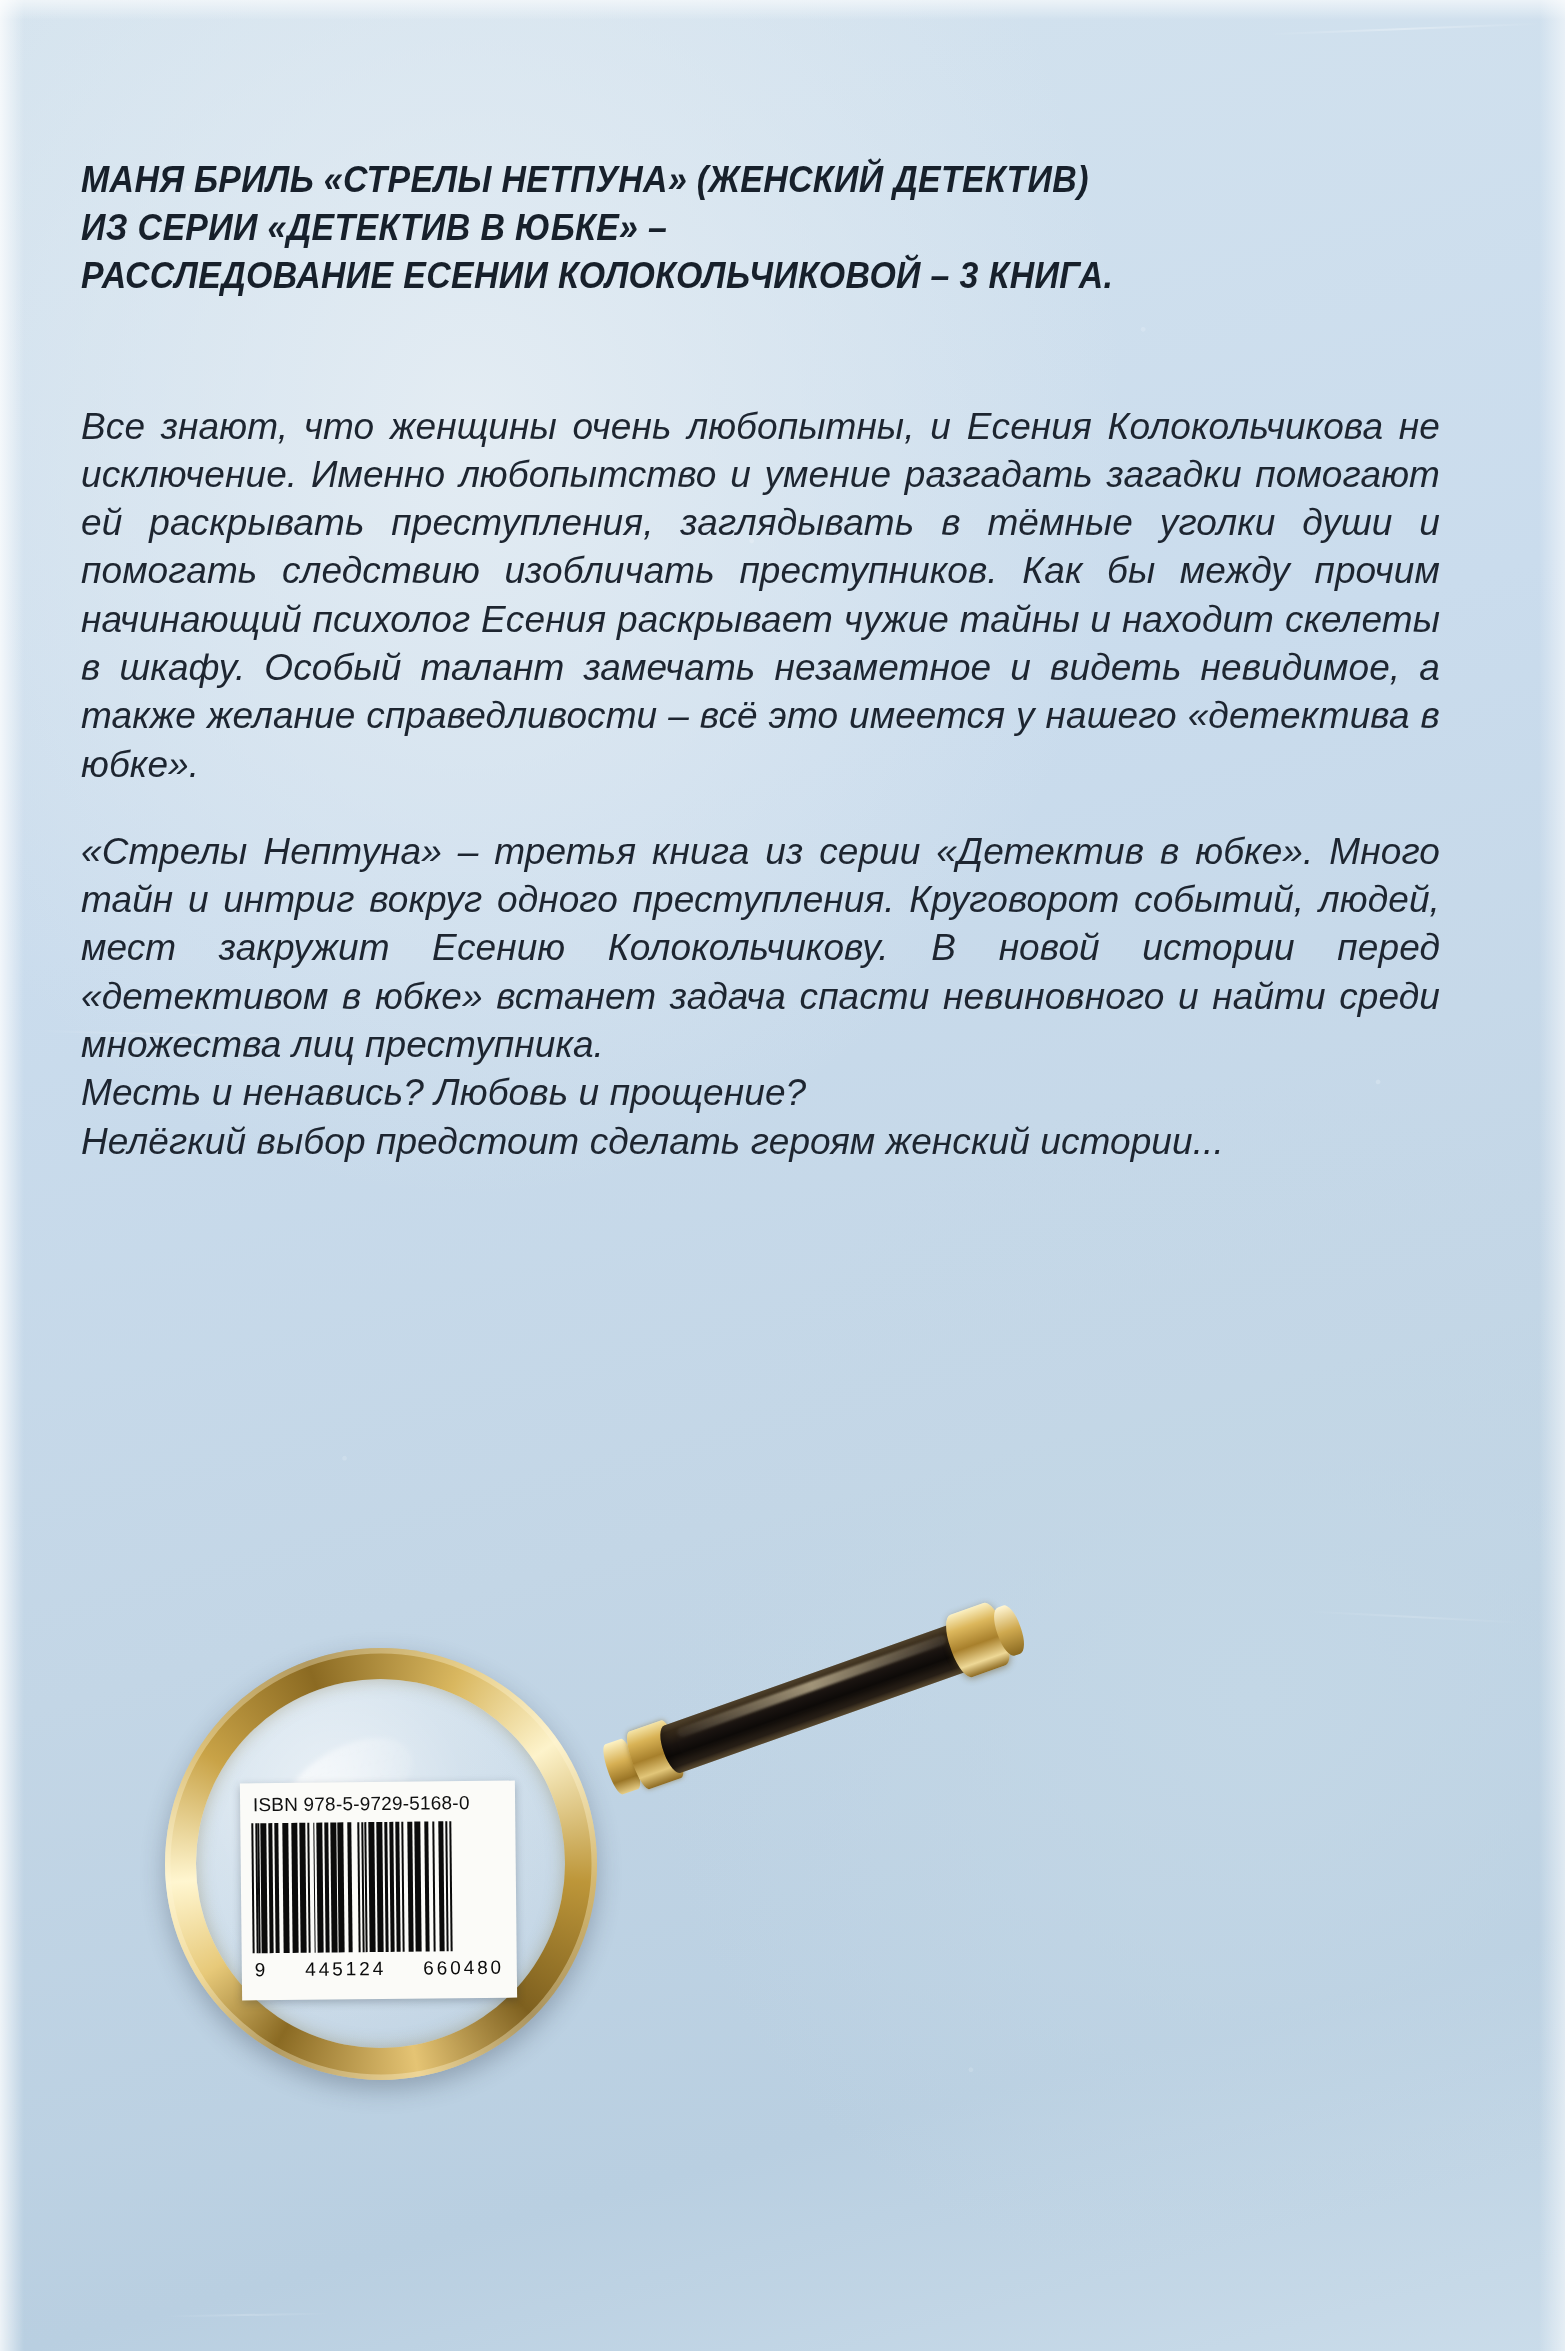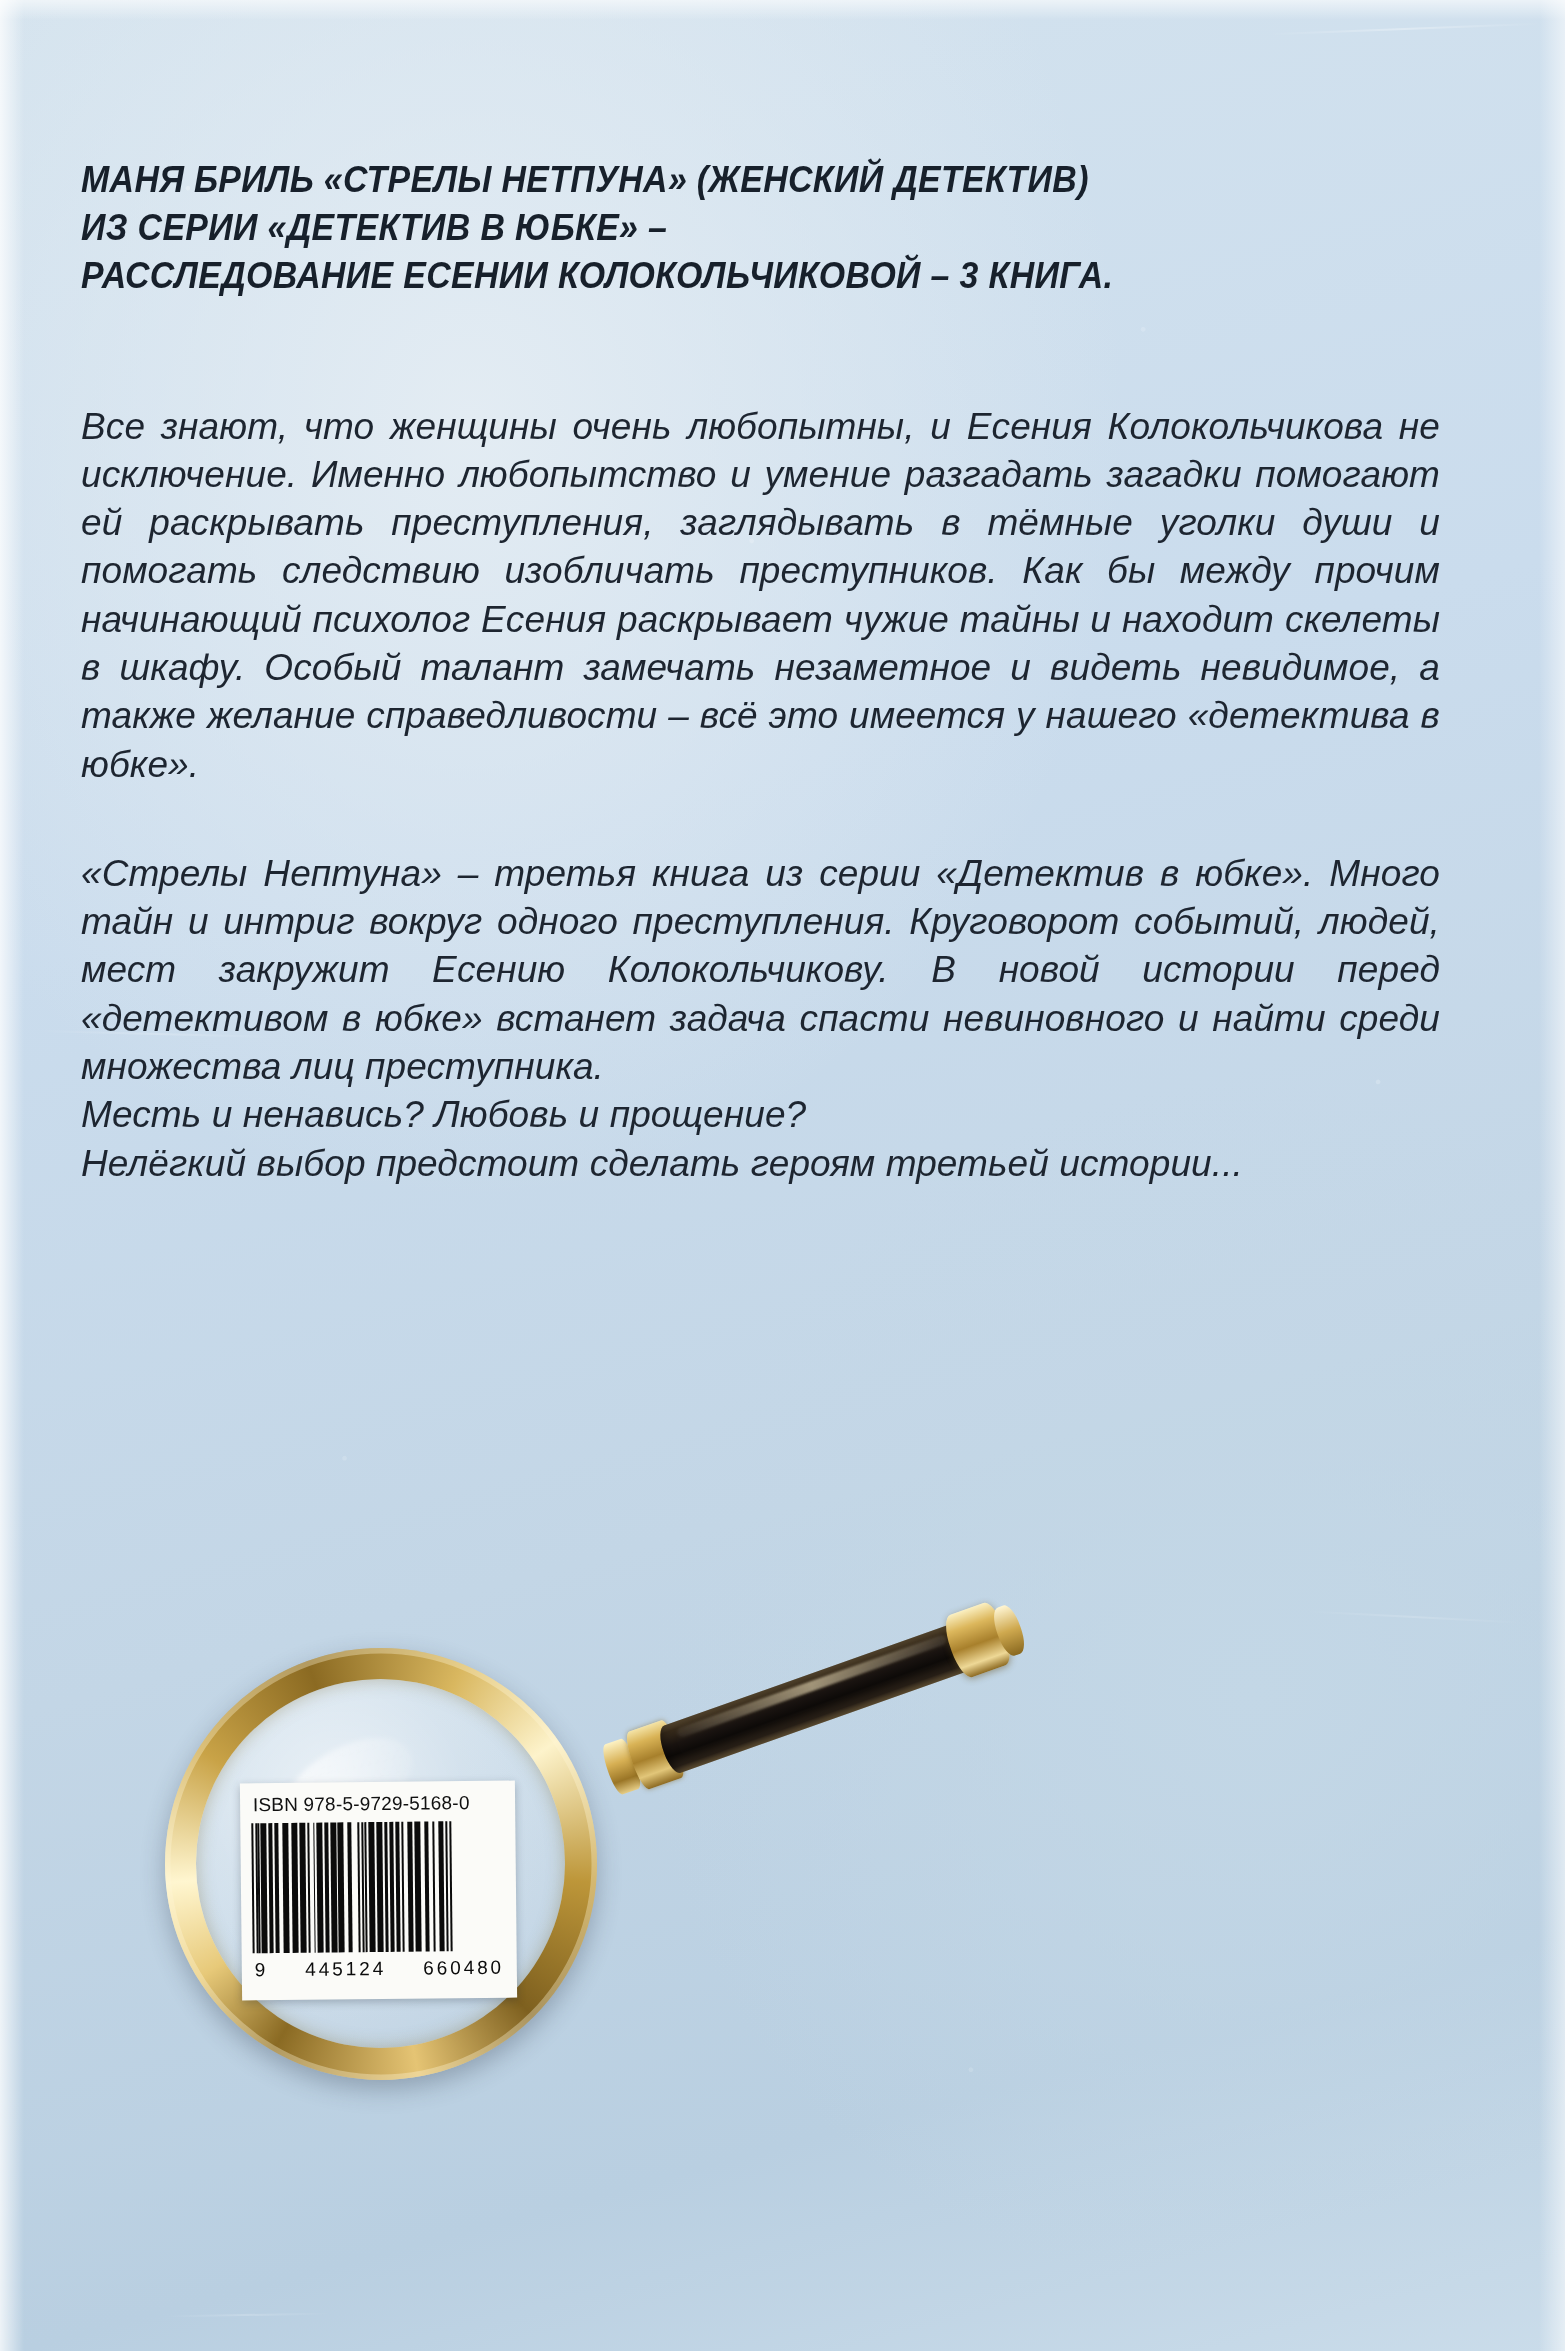--- a/index.html
+++ b/index.html
@@ -88,21 +88,21 @@
     margin: 0;
     font-size: 37px;
     line-height: 1.305;
     color: #1d2530;
     text-align: justify;
     text-justify: inter-word;
     white-space: pre-line;
     letter-spacing: 0.1px;
   }
   .para-1 { margin-top: 103px; }
-  .para-2 { margin-top: 61px; }
+  .para-2 { margin-top: 39px; }
   .para-tail { margin-top: 0; text-align: left; }
 
   
   .loupe {
     position: absolute;
     left: 165px;
     top: 1648px;
     width: 973px;
     height: 514px;
     pointer-events: none;
@@ -257,21 +257,21 @@
   <div class="content">
     <h1 class="heading">Маня Бриль «Стрелы Нетпуна» (женский детектив)
 из серии «Детектив в юбке» –
 расследование Есении Колокольчиковой – 3 книга.</h1>
 
     <p class="blurb para-1">Все знают, что женщины очень любопытны, и Есения Колокольчикова не исключение. Именно любопытство и умение разгадать загадки помогают ей раскрывать преступления, заглядывать в тёмные уголки души и помогать следствию изобличать преступников. Как бы между прочим начинающий психолог Есения раскрывает чужие тайны и находит скелеты в шкафу. Особый талант замечать незаметное и видеть невидимое, а также желание справедливости – всё это имеется у нашего «детектива в юбке».</p>
 
     <p class="blurb para-2">«Стрелы Нептуна» – третья книга из серии «Детектив в юбке». Много тайн и интриг вокруг одного преступления. Круговорот событий, людей, мест закружит Есению Колокольчикову. В новой истории перед «детективом в юбке» встанет задача спасти невиновного и найти среди множества лиц преступника.</p>
 
     <p class="blurb para-tail">Месть и ненавись? Любовь и прощение?
-Нелёгкий выбор предстоит сделать героям третьей истории...</p>
+Нелёгкий выбор предстоит сделать героям женский истории...</p>
   </div>
 
   <div class="loupe">
     <div class="loupe-handle">
       <div class="ferrule-2"></div>
       <div class="ferrule"></div>
       <div class="handle-body"></div>
       <div class="handle-gloss"></div>
       <div class="handle-cap"></div>
       <div class="handle-cap-tip"></div>

